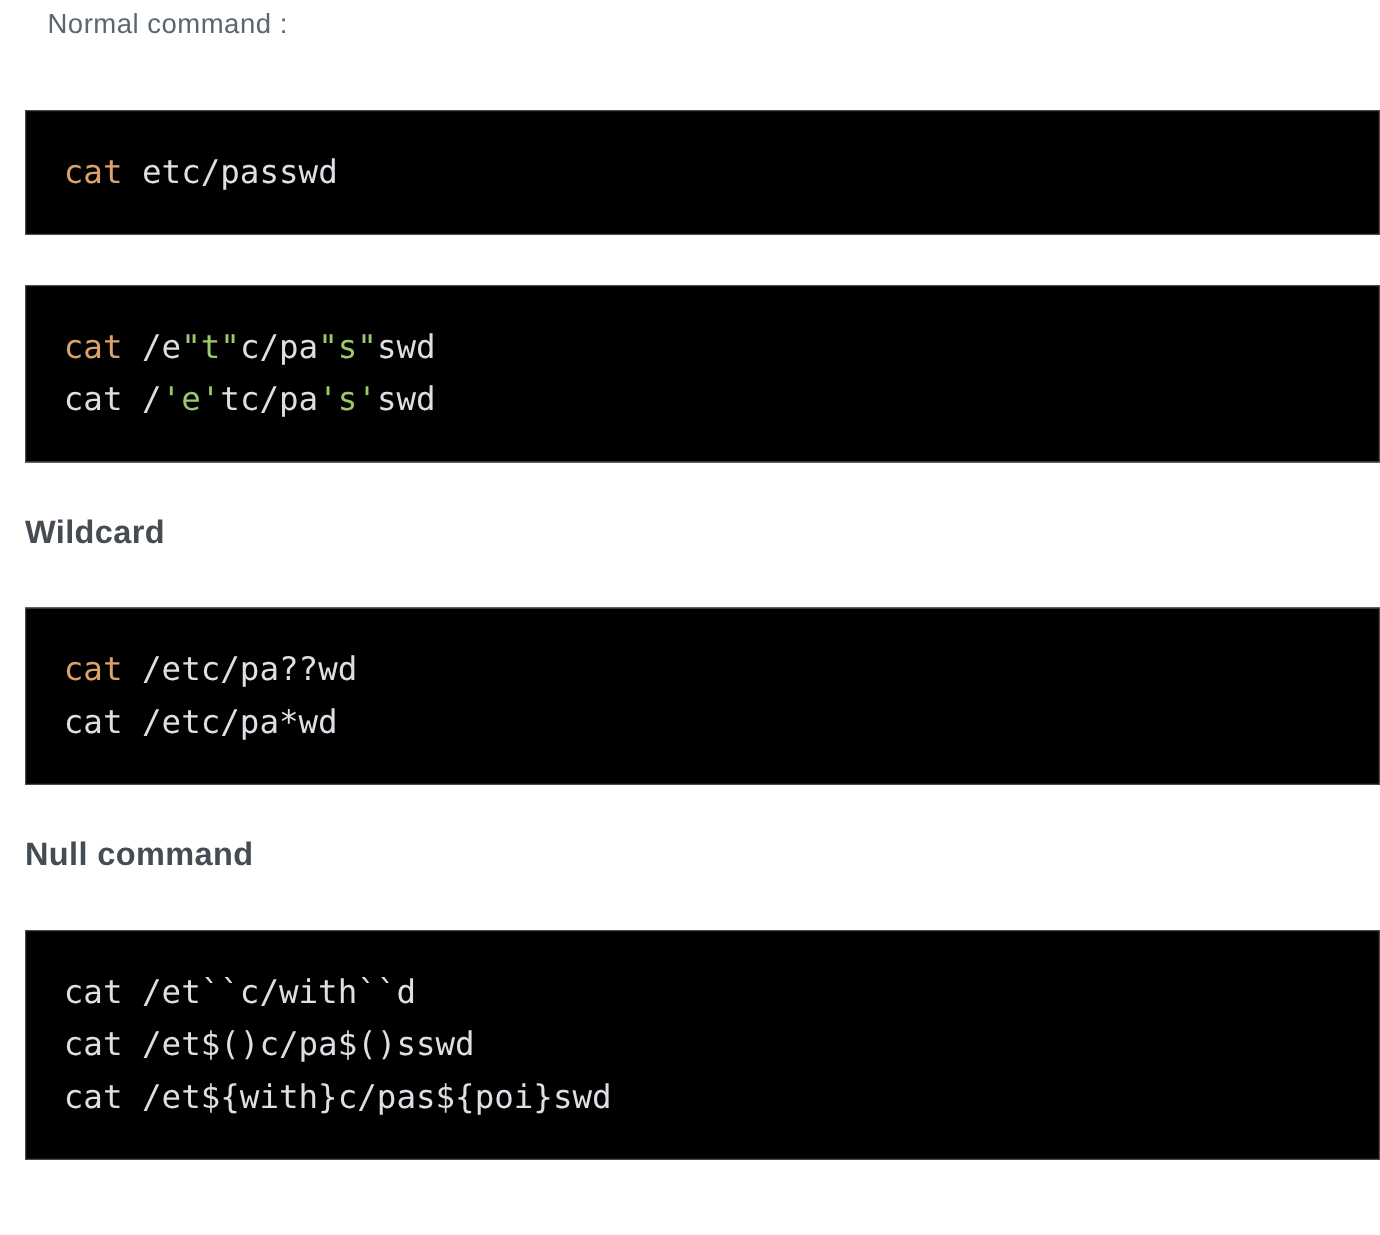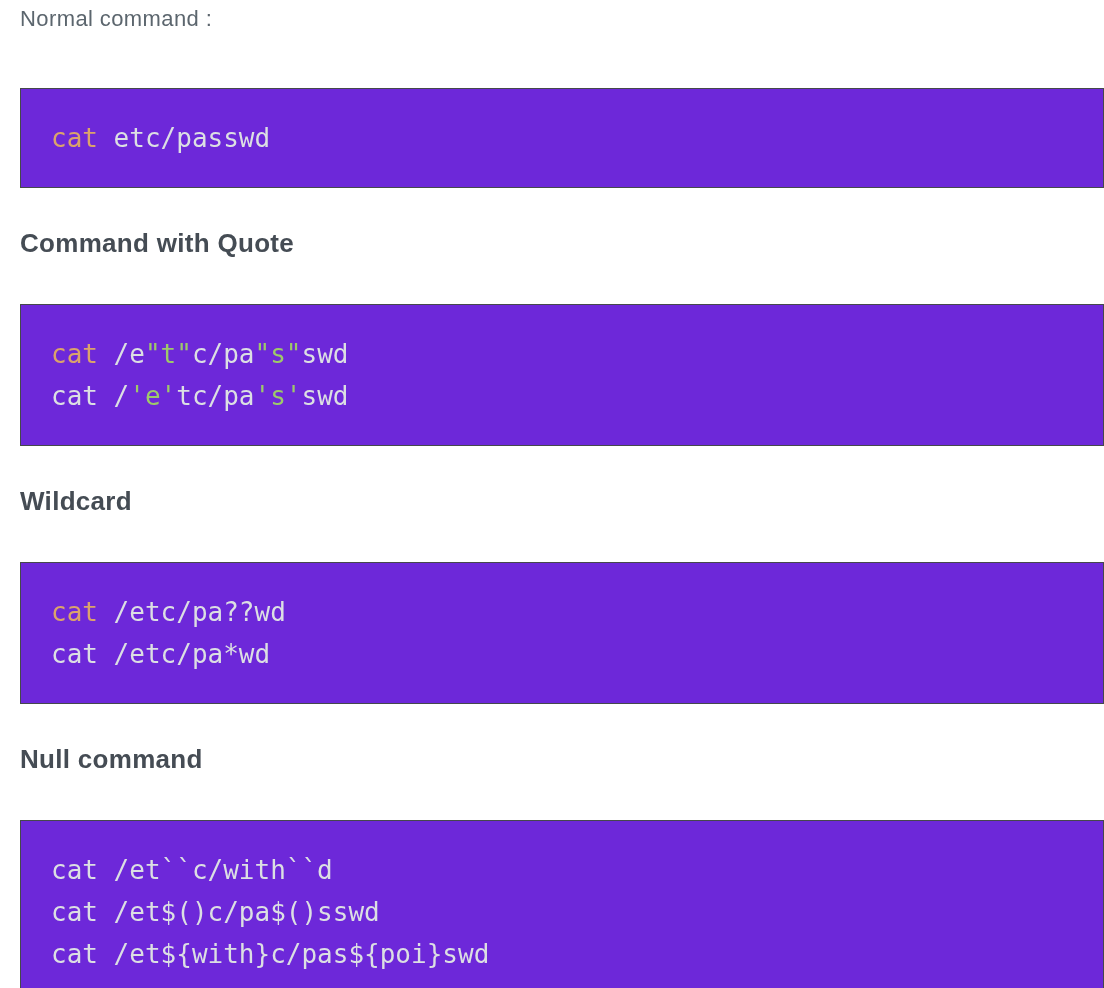--- a/index.html
+++ b/index.html
@@ -13,54 +13,53 @@
   }
   #article {
     padding-left: 20px;
     display: flow-root;
   }
   .intro-text {
     font-size: 22px;
     line-height: 26px;
     letter-spacing: 0.4px;
     color: #5c666e;
-    margin: 6px 0 56px 0;
+    margin: 6px 0 56px 18px;
     font-weight: 400;
   }
   .section-heading {
     font-size: 26px;
     line-height: 30px;
     letter-spacing: 0.3px;
     color: #454c54;
     font-weight: bold;
     margin: 40px 0 46px 0;
   }
   pre.code-block {
-    background: #6d28d9;
+    background: #000000;
     border: 1px solid #45484c;
     margin: 0 0 40px 0;
     padding: 28px 30px;
     font-family: "DejaVu Sans Mono", monospace;
     font-size: 26px;
     line-height: 42px;
     color: #dcdfe3;
     white-space: pre;
     overflow: hidden;
   }
   .tok-plain   { color: #dcdfe3; }
   .tok-command { color: #dba36b; }
   .tok-string  { color: #9dc96a; }
 </style>
 </head>
 <body>
 
 <main id="article">
     <p class="intro-text">Normal command :</p>
     <pre class="code-block"><code><span><span class="tok-command">cat</span><span class="tok-plain"> etc/passwd</span></span></code></pre>
-    <h3 class="section-heading">Command with Quote</h3>
     <pre class="code-block"><code><span><span class="tok-command">cat</span><span class="tok-plain"> /e</span><span class="tok-string">"t"</span><span class="tok-plain">c/pa</span><span class="tok-string">"s"</span><span class="tok-plain">swd</span></span>
 <span><span class="tok-plain">cat /</span><span class="tok-string">'e'</span><span class="tok-plain">tc/pa</span><span class="tok-string">'s'</span><span class="tok-plain">swd</span></span></code></pre>
     <h3 class="section-heading">Wildcard</h3>
     <pre class="code-block"><code><span><span class="tok-command">cat</span><span class="tok-plain"> /etc/pa??wd</span></span>
 <span><span class="tok-plain">cat /etc/pa*wd</span></span></code></pre>
     <h3 class="section-heading">Null command</h3>
     <pre class="code-block"><code><span><span class="tok-plain">cat /et``c/with``d</span></span>
 <span><span class="tok-plain">cat /et$()c/pa$()sswd</span></span>
 <span><span class="tok-plain">cat /et${with}c/pas${poi}swd</span></span></code></pre>
   </main>

